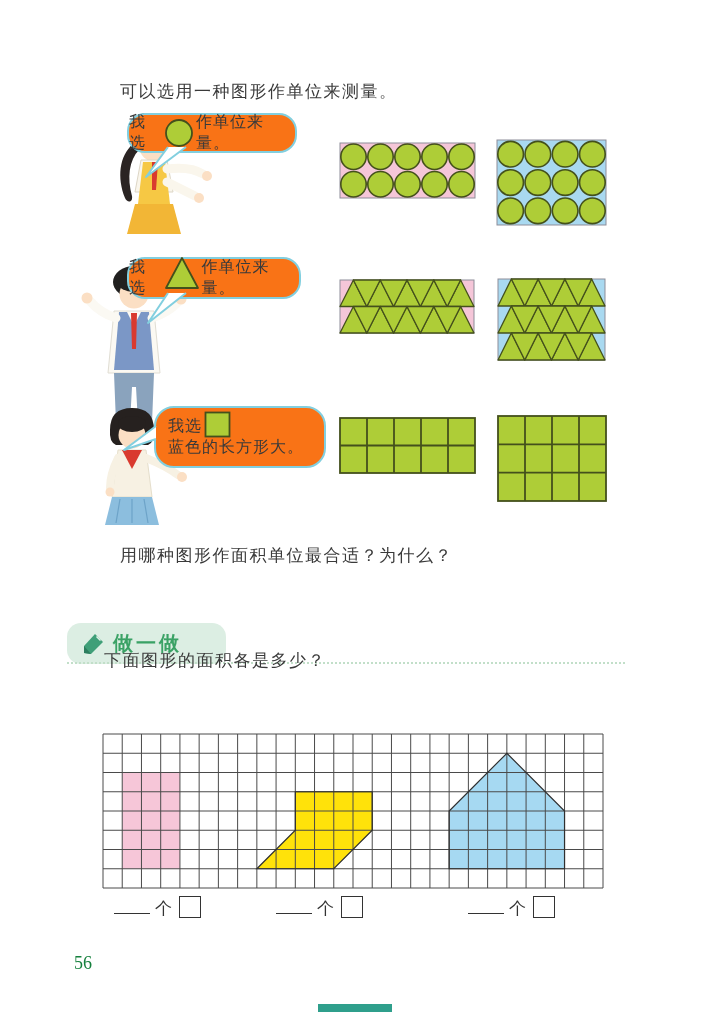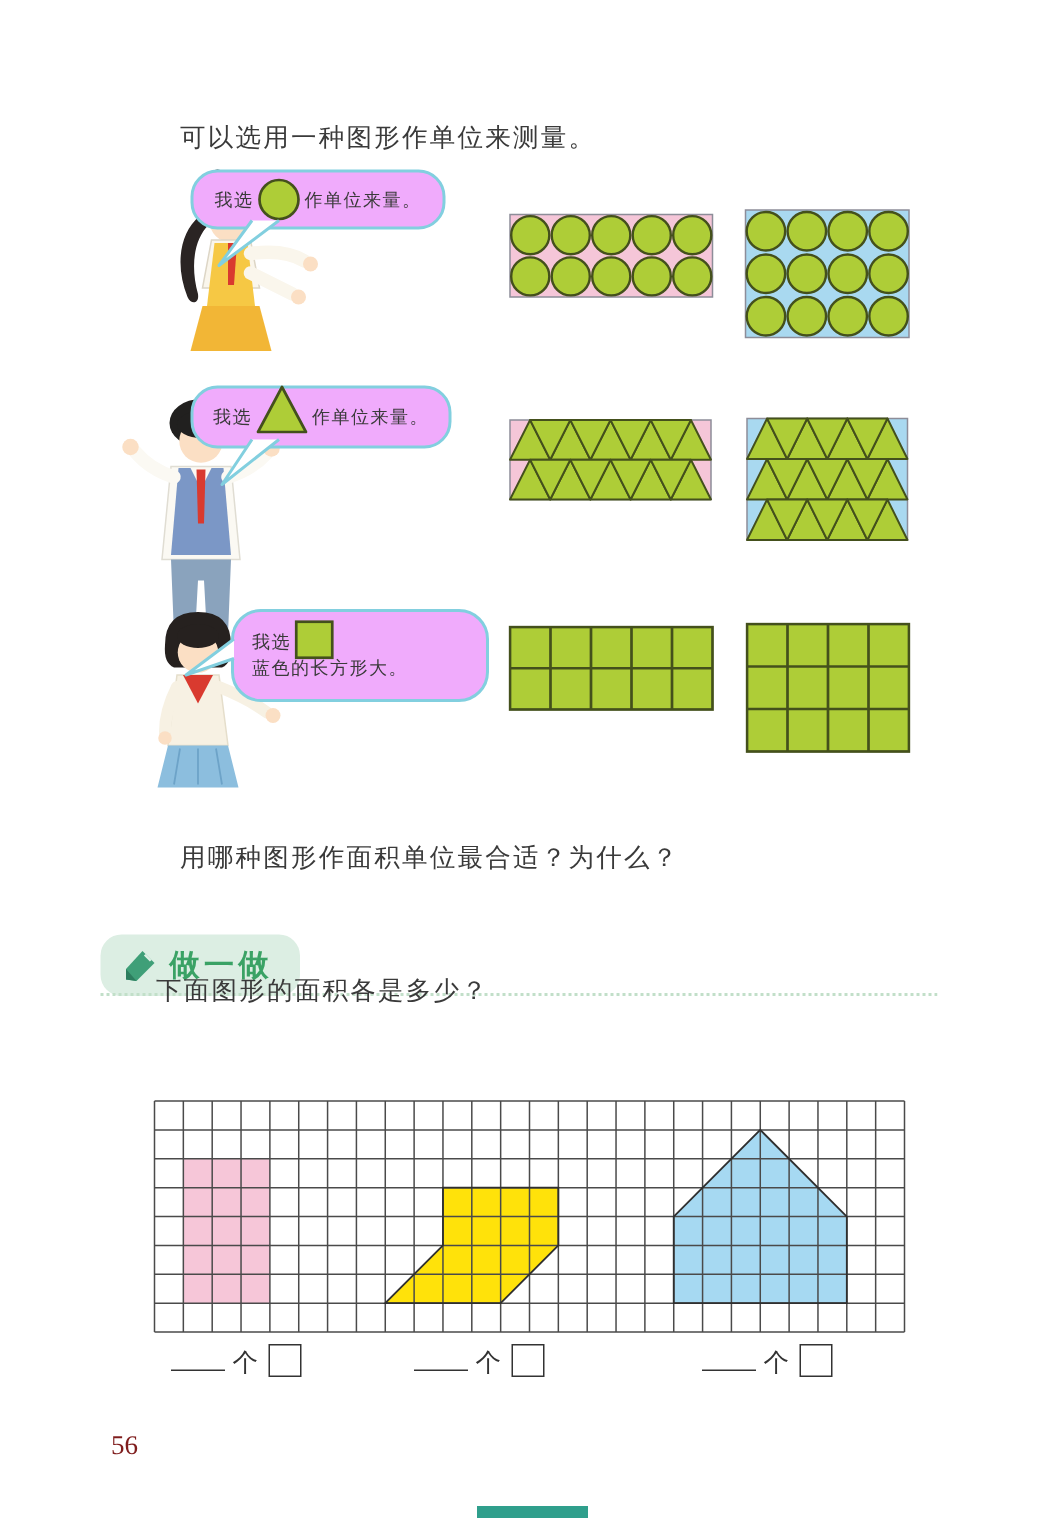--- a/index.html
+++ b/index.html
@@ -1,35 +1,35 @@
 <!DOCTYPE html>
 <html style="--bubble: #82cfdf; --badge-bg: #dceee3; --badge-text: #3aa265; --teal: #2f9f8c;"><head>
 <meta charset="utf-8">
 <style>
   html,body{margin:0;padding:0;background:#ffffff;}
   .page{position:relative;width:625px;height:1012px;background:#fff;overflow:hidden;
         font-family:"Liberation Serif","DejaVu Serif",serif;color:#333;}
   .abs{position:absolute;}
   .txt{font-size:17px;letter-spacing:1.5px;color:#3a3a3a;white-space:nowrap;}
-  .bubble{position:absolute;background:#f0abfc;border:2px solid var(--bubble,#82cfdf);
+  .bubble{position:absolute;background:#f97316;border:2px solid var(--bubble,#82cfdf);
           border-radius:18px;display:flex;align-items:center;justify-content:center;
-          font-size:12px;letter-spacing:1px;color:#3a3a3a;z-index:3;overflow:visible;}
+          font-size:16px;letter-spacing:1px;color:#3a3a3a;z-index:3;overflow:visible;}
   .bubble .u-icon{display:inline-flex;overflow:visible;}
   .tail{position:absolute;z-index:4;overflow:visible;}
   .fig{position:absolute;}
   .badge{position:absolute;display:flex;align-items:center;gap:9px;
-         background:var(--badge-bg,#dceee3);border-radius:14px;padding:7px 18px 7px 15px;}
+         background:var(--badge-bg,#dceee3);border-radius:14px;padding:7px 44px 7px 15px;}
   .badge-label{font-size:20px;font-weight:bold;letter-spacing:3px;color:var(--badge-text,#3aa265);}
   .dotline{position:absolute;border-top:2px dotted #c2dfc9;height:0;}
   .ans{position:absolute;font-size:17px;color:#333;letter-spacing:1px;white-space:nowrap;}
   .blank{display:inline-block;width:36px;border-bottom:1.5px solid #333;height:1.1em;
          vertical-align:baseline;margin-right:5px;}
   .sqbox{display:inline-block;width:20px;height:20px;border:1.5px solid #333;
          margin-left:6px;vertical-align:-4px;background:#fff;}
-  .pagenum{position:absolute;font-size:18px;color:#7f1d1d;}
+  .pagenum{position:absolute;font-size:18px;color:#15803d;}
   .tealbar{position:absolute;background:var(--teal,#2f9f8c);}
 </style>
 </head>
 <body>
 
 <div class="page">
 
   <div class="abs txt" style="left:120px;top:80px;">可以选用一种图形作单位来测量。</div>
 
   <svg class="abs" style="left:55px;top:106px;" width="175" height="135" viewBox="0 0 175 135">
@@ -205,21 +205,21 @@
       </svg></div>
   <div class="fig" id="fig-square-right" style="left:497px;top:415px;"><svg viewBox="-1 -1 110 87" width="110" height="87">
         <rect x="0" y="0" width="108" height="85" fill="#aecd37" stroke="#44501c" stroke-width="1.8"></rect>
         <line x1="27" y1="0" x2="27" y2="85" stroke="#44501c" stroke-width="1.8"></line>
         <line x1="54" y1="0" x2="54" y2="85" stroke="#44501c" stroke-width="1.8"></line>
         <line x1="81" y1="0" x2="81" y2="85" stroke="#44501c" stroke-width="1.8"></line>
         <line x1="0" y1="28.333333333333332" x2="108" y2="28.333333333333332" stroke="#44501c" stroke-width="1.8"></line>
         <line x1="0" y1="56.666666666666664" x2="108" y2="56.666666666666664" stroke="#44501c" stroke-width="1.8"></line>
       </svg></div>
 
-  <div class="abs txt" style="left:120px;top:560px;">用哪种图形作面积单位最合适？为什么？</div>
+  <div class="abs txt" style="left:120px;top:544px;">用哪种图形作面积单位最合适？为什么？</div>
 
   <div class="badge" style="left:67px;top:623px;">
     <svg width="22" height="22" viewBox="0 0 22 22">
       <path d="M13,1 L21,9 L9,21 L2,20 L2,13 Z" fill="#3f9f78"></path>
       <path d="M2,20 L9,21 L2,13 Z" fill="#2c7d5e"></path>
       <path d="M14.5,3.5 L18.5,7.5" stroke="#dff0e6" stroke-width="1.6"></path>
     </svg>
     <span class="badge-label">做一做</span>
   </div>
   <div class="dotline" style="left:67px;top:662px;width:574px;"></div>

